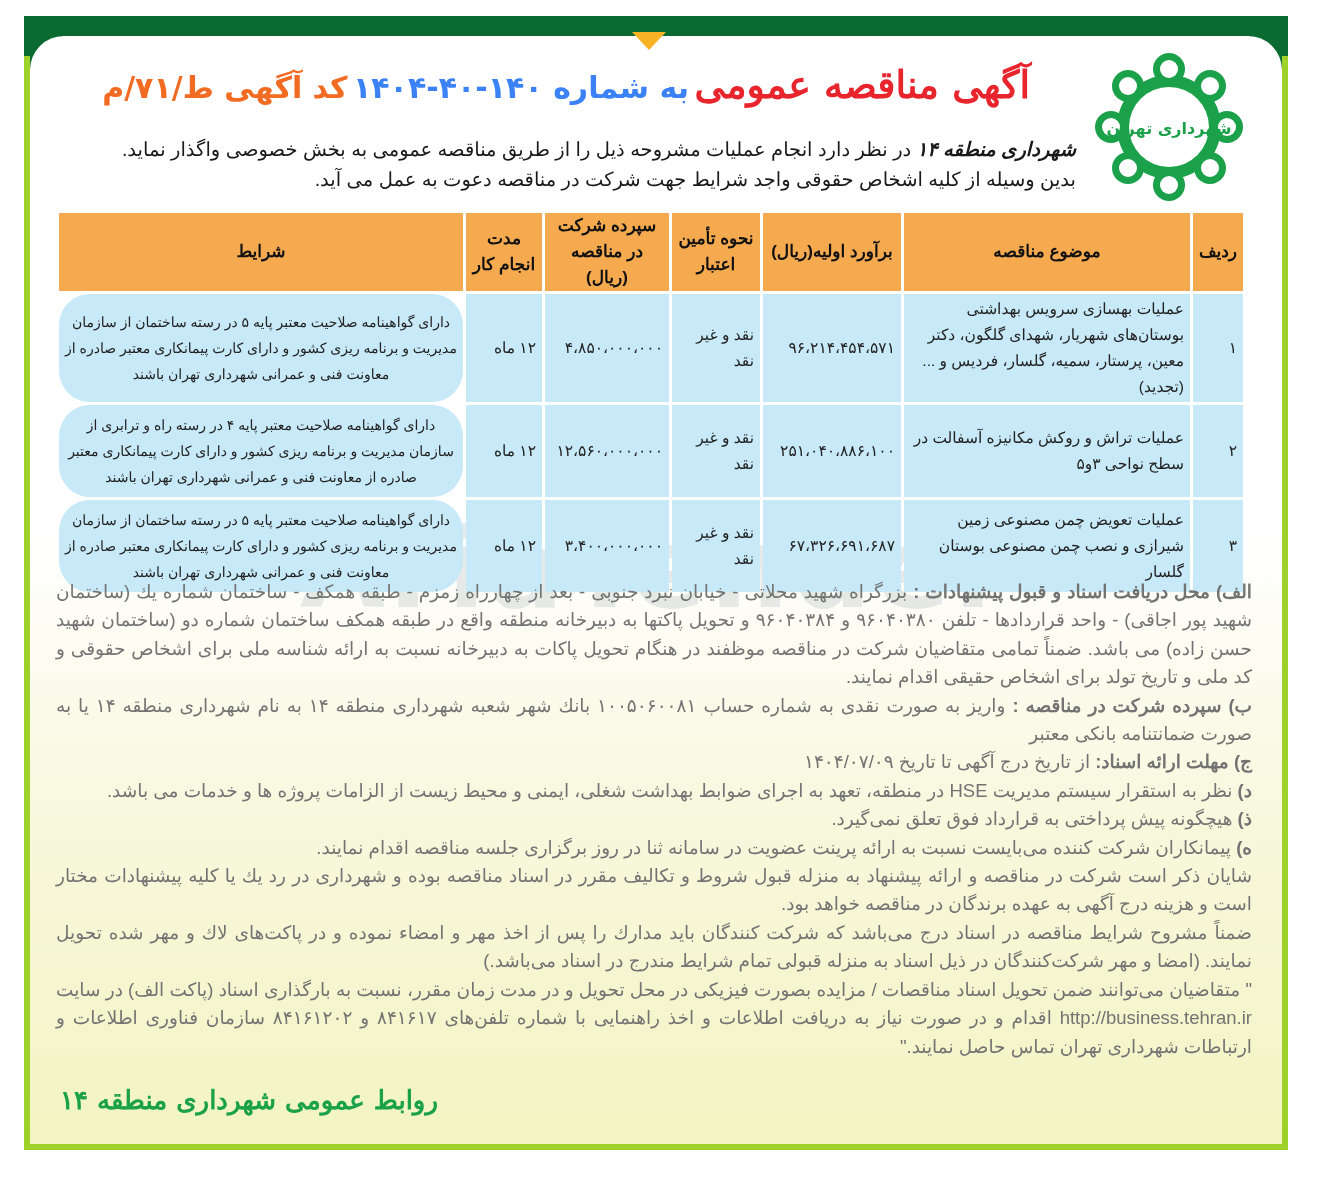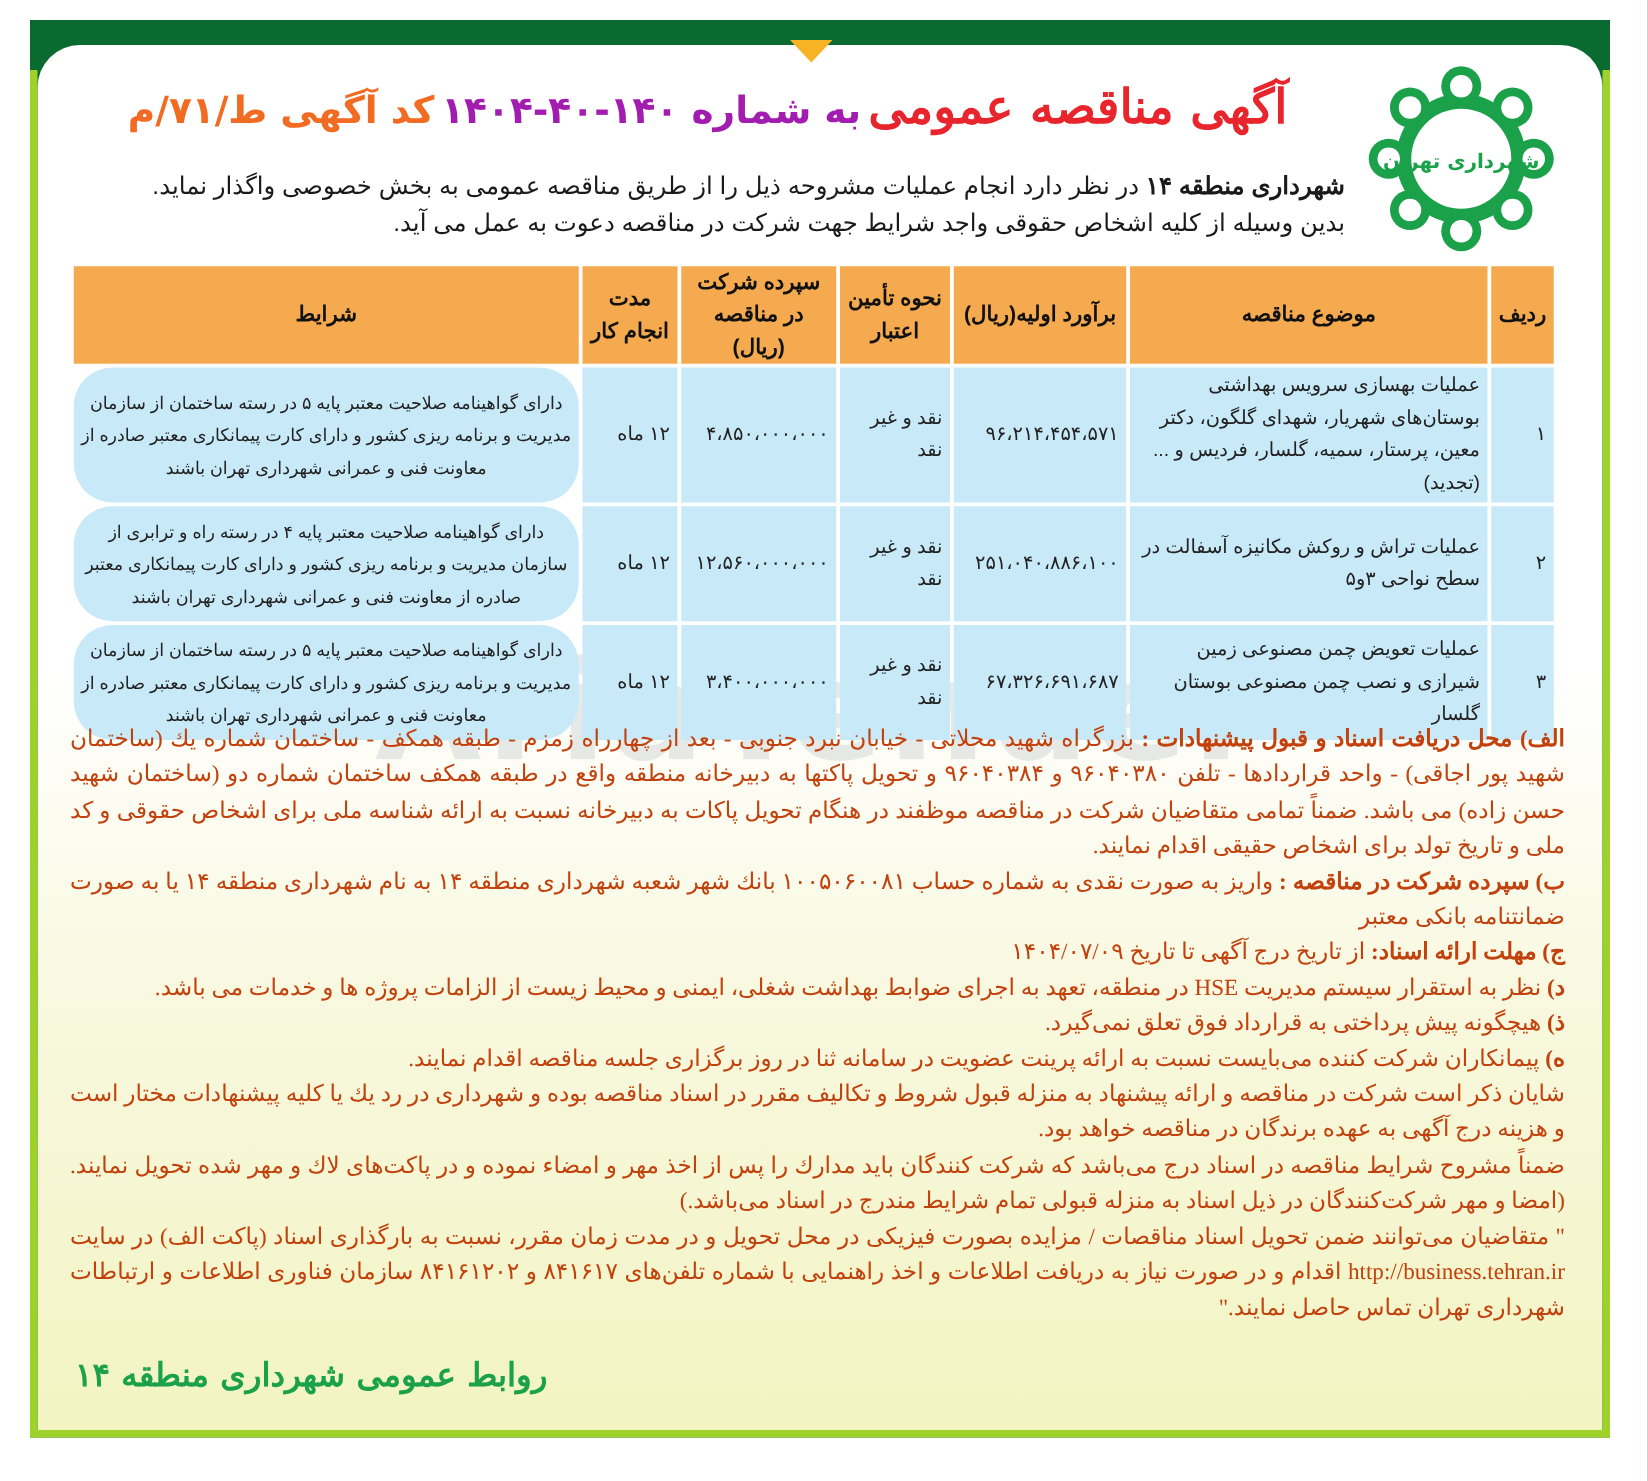--- a/index.html
+++ b/index.html
@@ -7,29 +7,29 @@
   .frame { position:absolute; left:24px; top:16px; width:1264px; height:1134px; background:#0a6b31; }
   .frame-inner { position:absolute; left:6px; top:20px; right:6px; bottom:6px; border-radius:34px 34px 0 0;
      background:linear-gradient(180deg,#ffffff 0%,#ffffff 45%,#f8f8de 70%,#f2f4c2 100%); }
   .lime-left { position:absolute; left:0; top:40px; width:6px; bottom:0; background:#9fd12b; }
   .lime-right { position:absolute; right:0; top:40px; width:6px; bottom:0; background:#9fd12b; }
   .lime-bottom { position:absolute; left:0; right:0; bottom:0; height:6px; background:#9fd12b; }
   .pointer { position:absolute; left:632px; top:32px; width:0; height:0; border-left:17px solid transparent; border-right:17px solid transparent; border-top:18px solid #f7b324; }
   .logo { position:absolute; left:1094px; top:52px; width:150px; height:150px; }
   .title { position:absolute; left:110px; top:62px; width:920px; height:68px; direction:rtl; text-align:right; white-space:nowrap; font-weight:bold; }
   .title .t-main { color:#e8252d; font-size:38px; font-family:"DejaVu Serif", serif; }
-  .title .t-num { color:#a21caf; font-size:30px;text-align:center; }
+  .title .t-num { color:#3b82f6; font-size:30px;text-align:center; }
   .title .t-code { color:#f26b22; font-size:30px; }
   .intro { position:absolute; left:56px; top:134px; width:1020px; direction:rtl; text-align:right; font-size:19.5px; line-height:30px; color:#1a1a1a; font-family:"Liberation Sans", sans-serif; }
-  .intro b { font-weight:bold; }
+  .intro b { font-weight:bold;font-style:italic; }
   table.tender { position:absolute; left:56px; top:210px; width:1190px; border-collapse:separate; border-spacing:3px; direction:rtl; font-family:"Liberation Sans", sans-serif; }
   table.tender th { background:#f6aa50; color:#111; font-size:17px; font-weight:bold; height:78px; text-align:center; padding:0 4px; line-height:26px; }
   table.tender td { background:#c8e9f8; color:#222; font-size:15.5px; padding:2px 6px; line-height:26px; height:88px; }
   table.tender td.cond { text-align:center; font-size:14px;border-radius:31px; }
-  .body-text { position:absolute; left:56px; top:578px; width:1196px; direction:rtl; text-align:justify; font-size:18.5px; line-height:28.4px; color:#c2410c; font-family:Liberation Serif, serif; }
+  .body-text { position:absolute; left:56px; top:578px; width:1196px; direction:rtl; text-align:justify; font-size:18.5px; line-height:28.4px; color:#737373; font-family:Liberation Sans, sans-serif; }
   .body-text p { margin:0; }
   .body-text b { font-weight:bold; }
   .url { direction:ltr; unicode-bidi:embed; }
   .signature { position:absolute; left:60px; top:1085px; direction:rtl; color:#1aa14a; font-size:26px; font-weight:bold; font-family:"DejaVu Serif", serif; white-space:nowrap; }
   .watermark { position:absolute; left:300px; top:505px; font-size:110px; font-weight:bold; color:rgba(120,140,150,0.18); font-family:"DejaVu Sans", sans-serif; letter-spacing:4px; pointer-events:none; }
 </style>
 </head>
 <body>
 
 <div class="frame">

